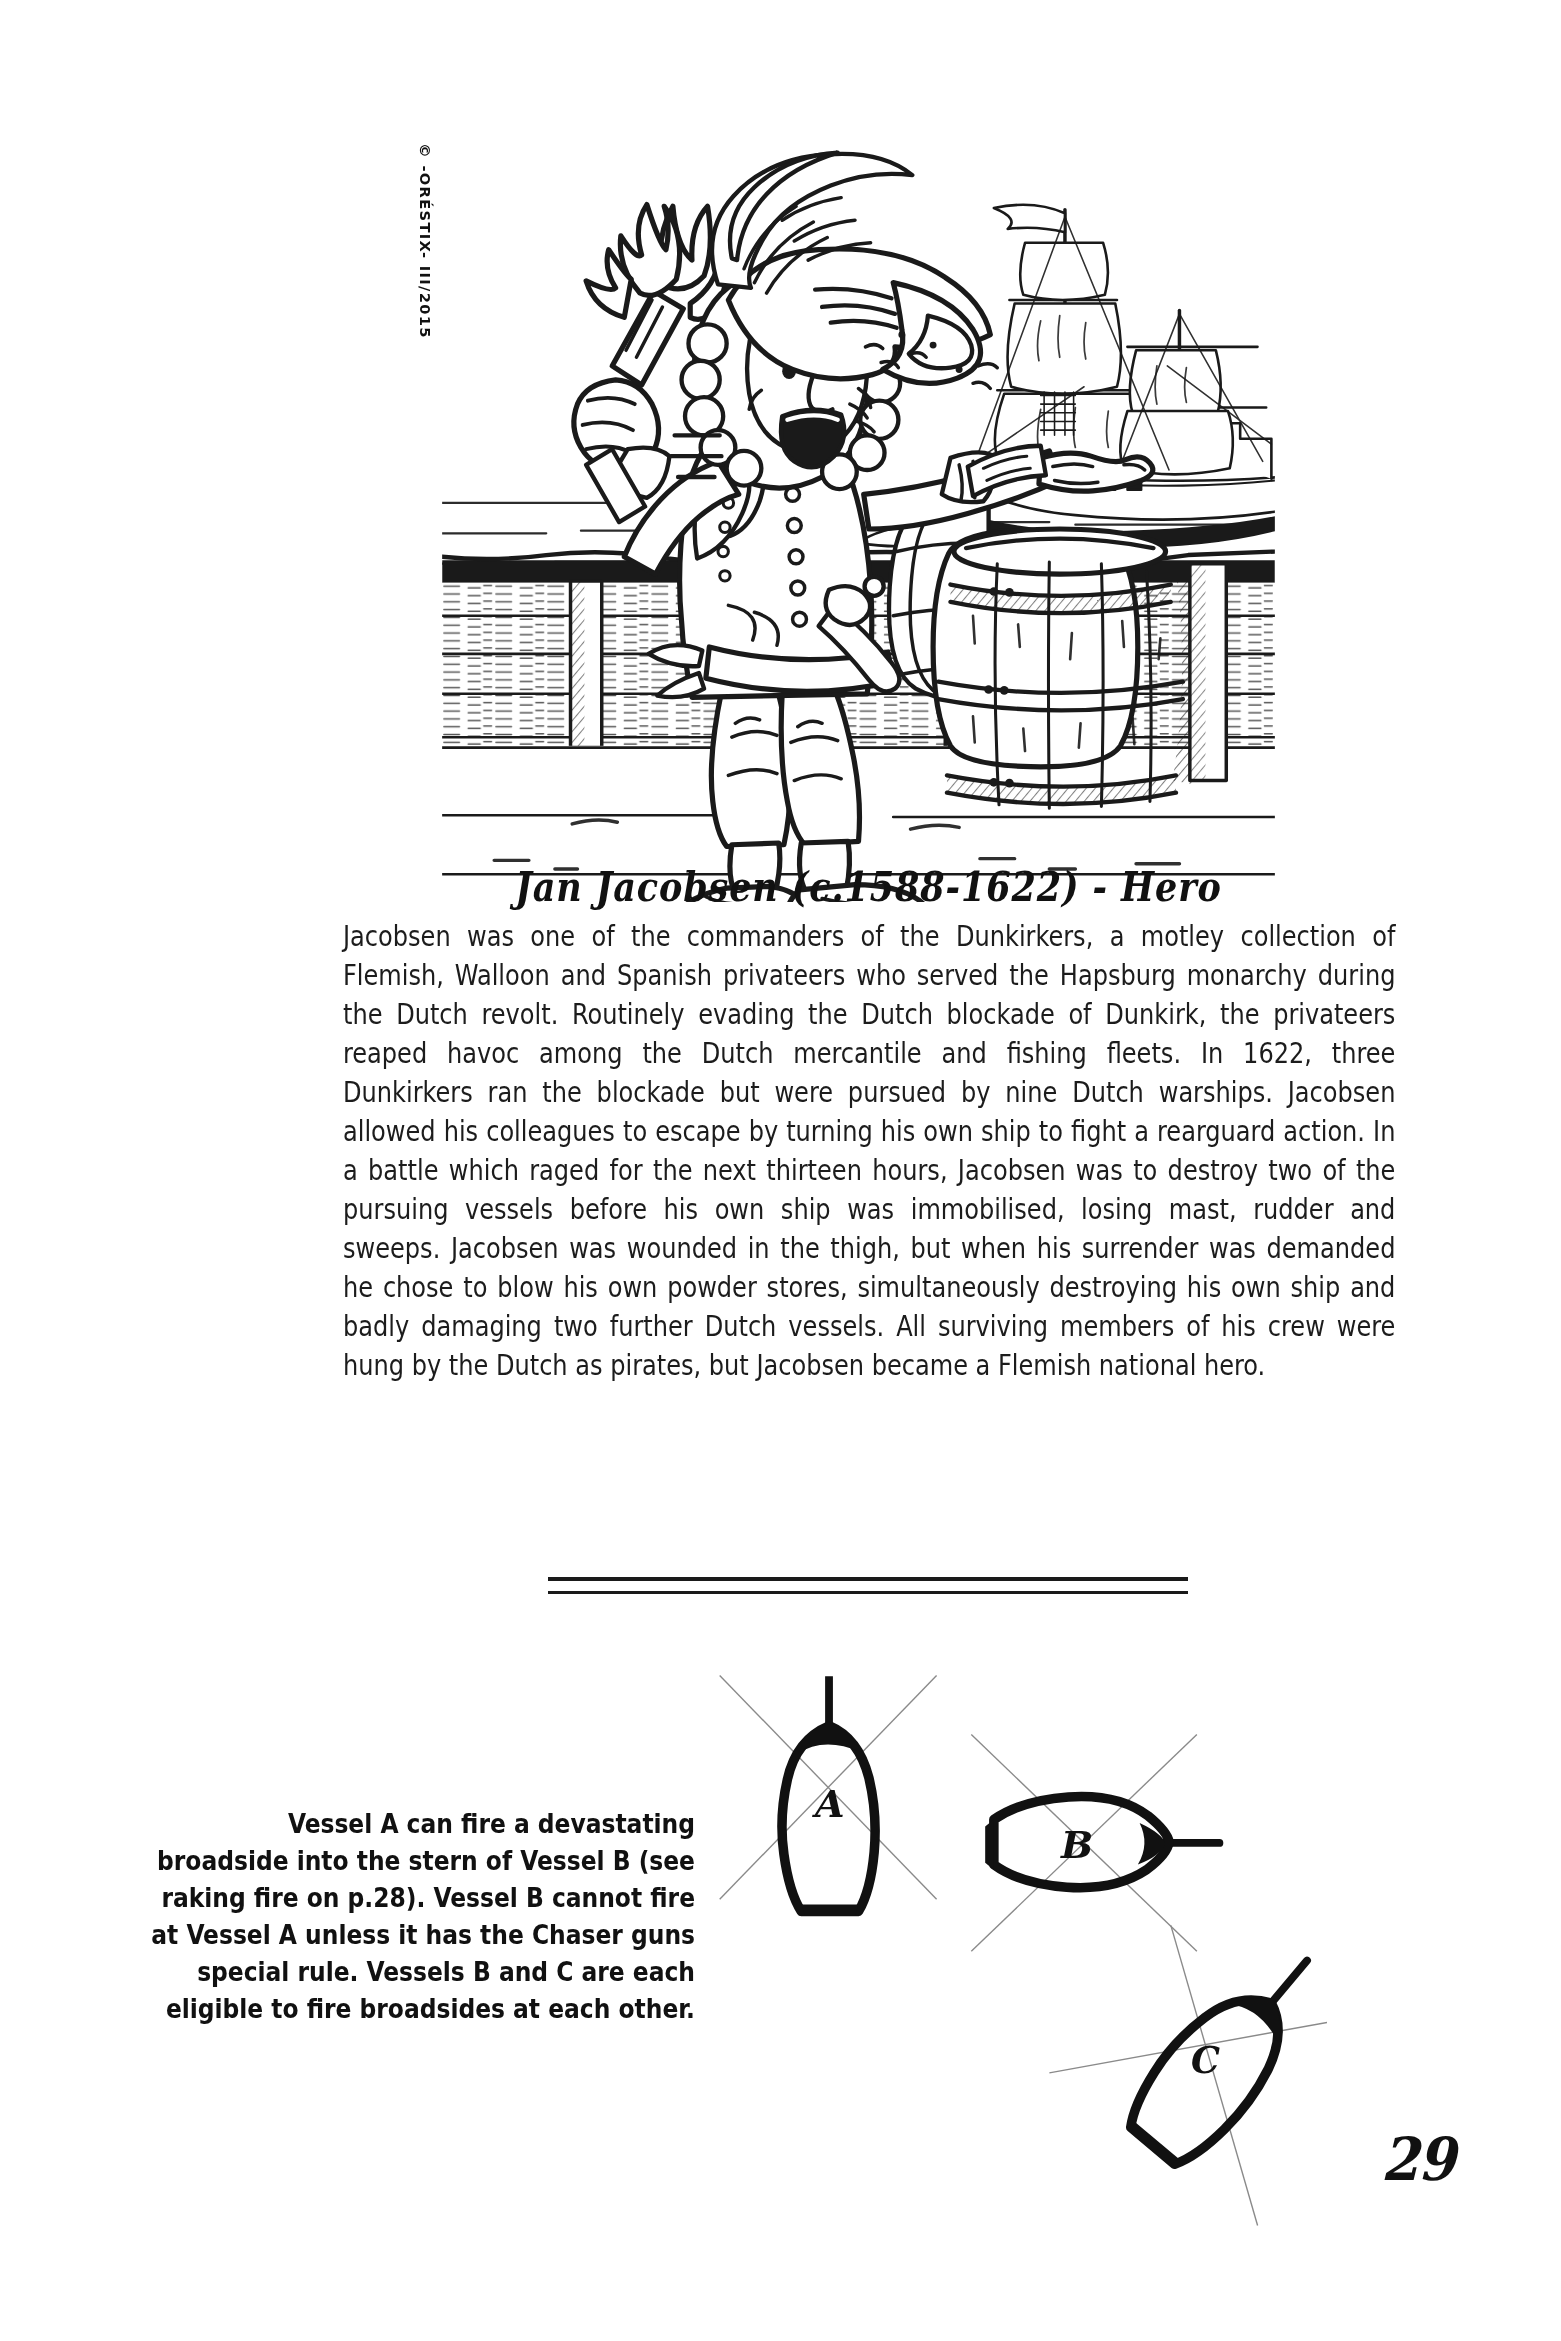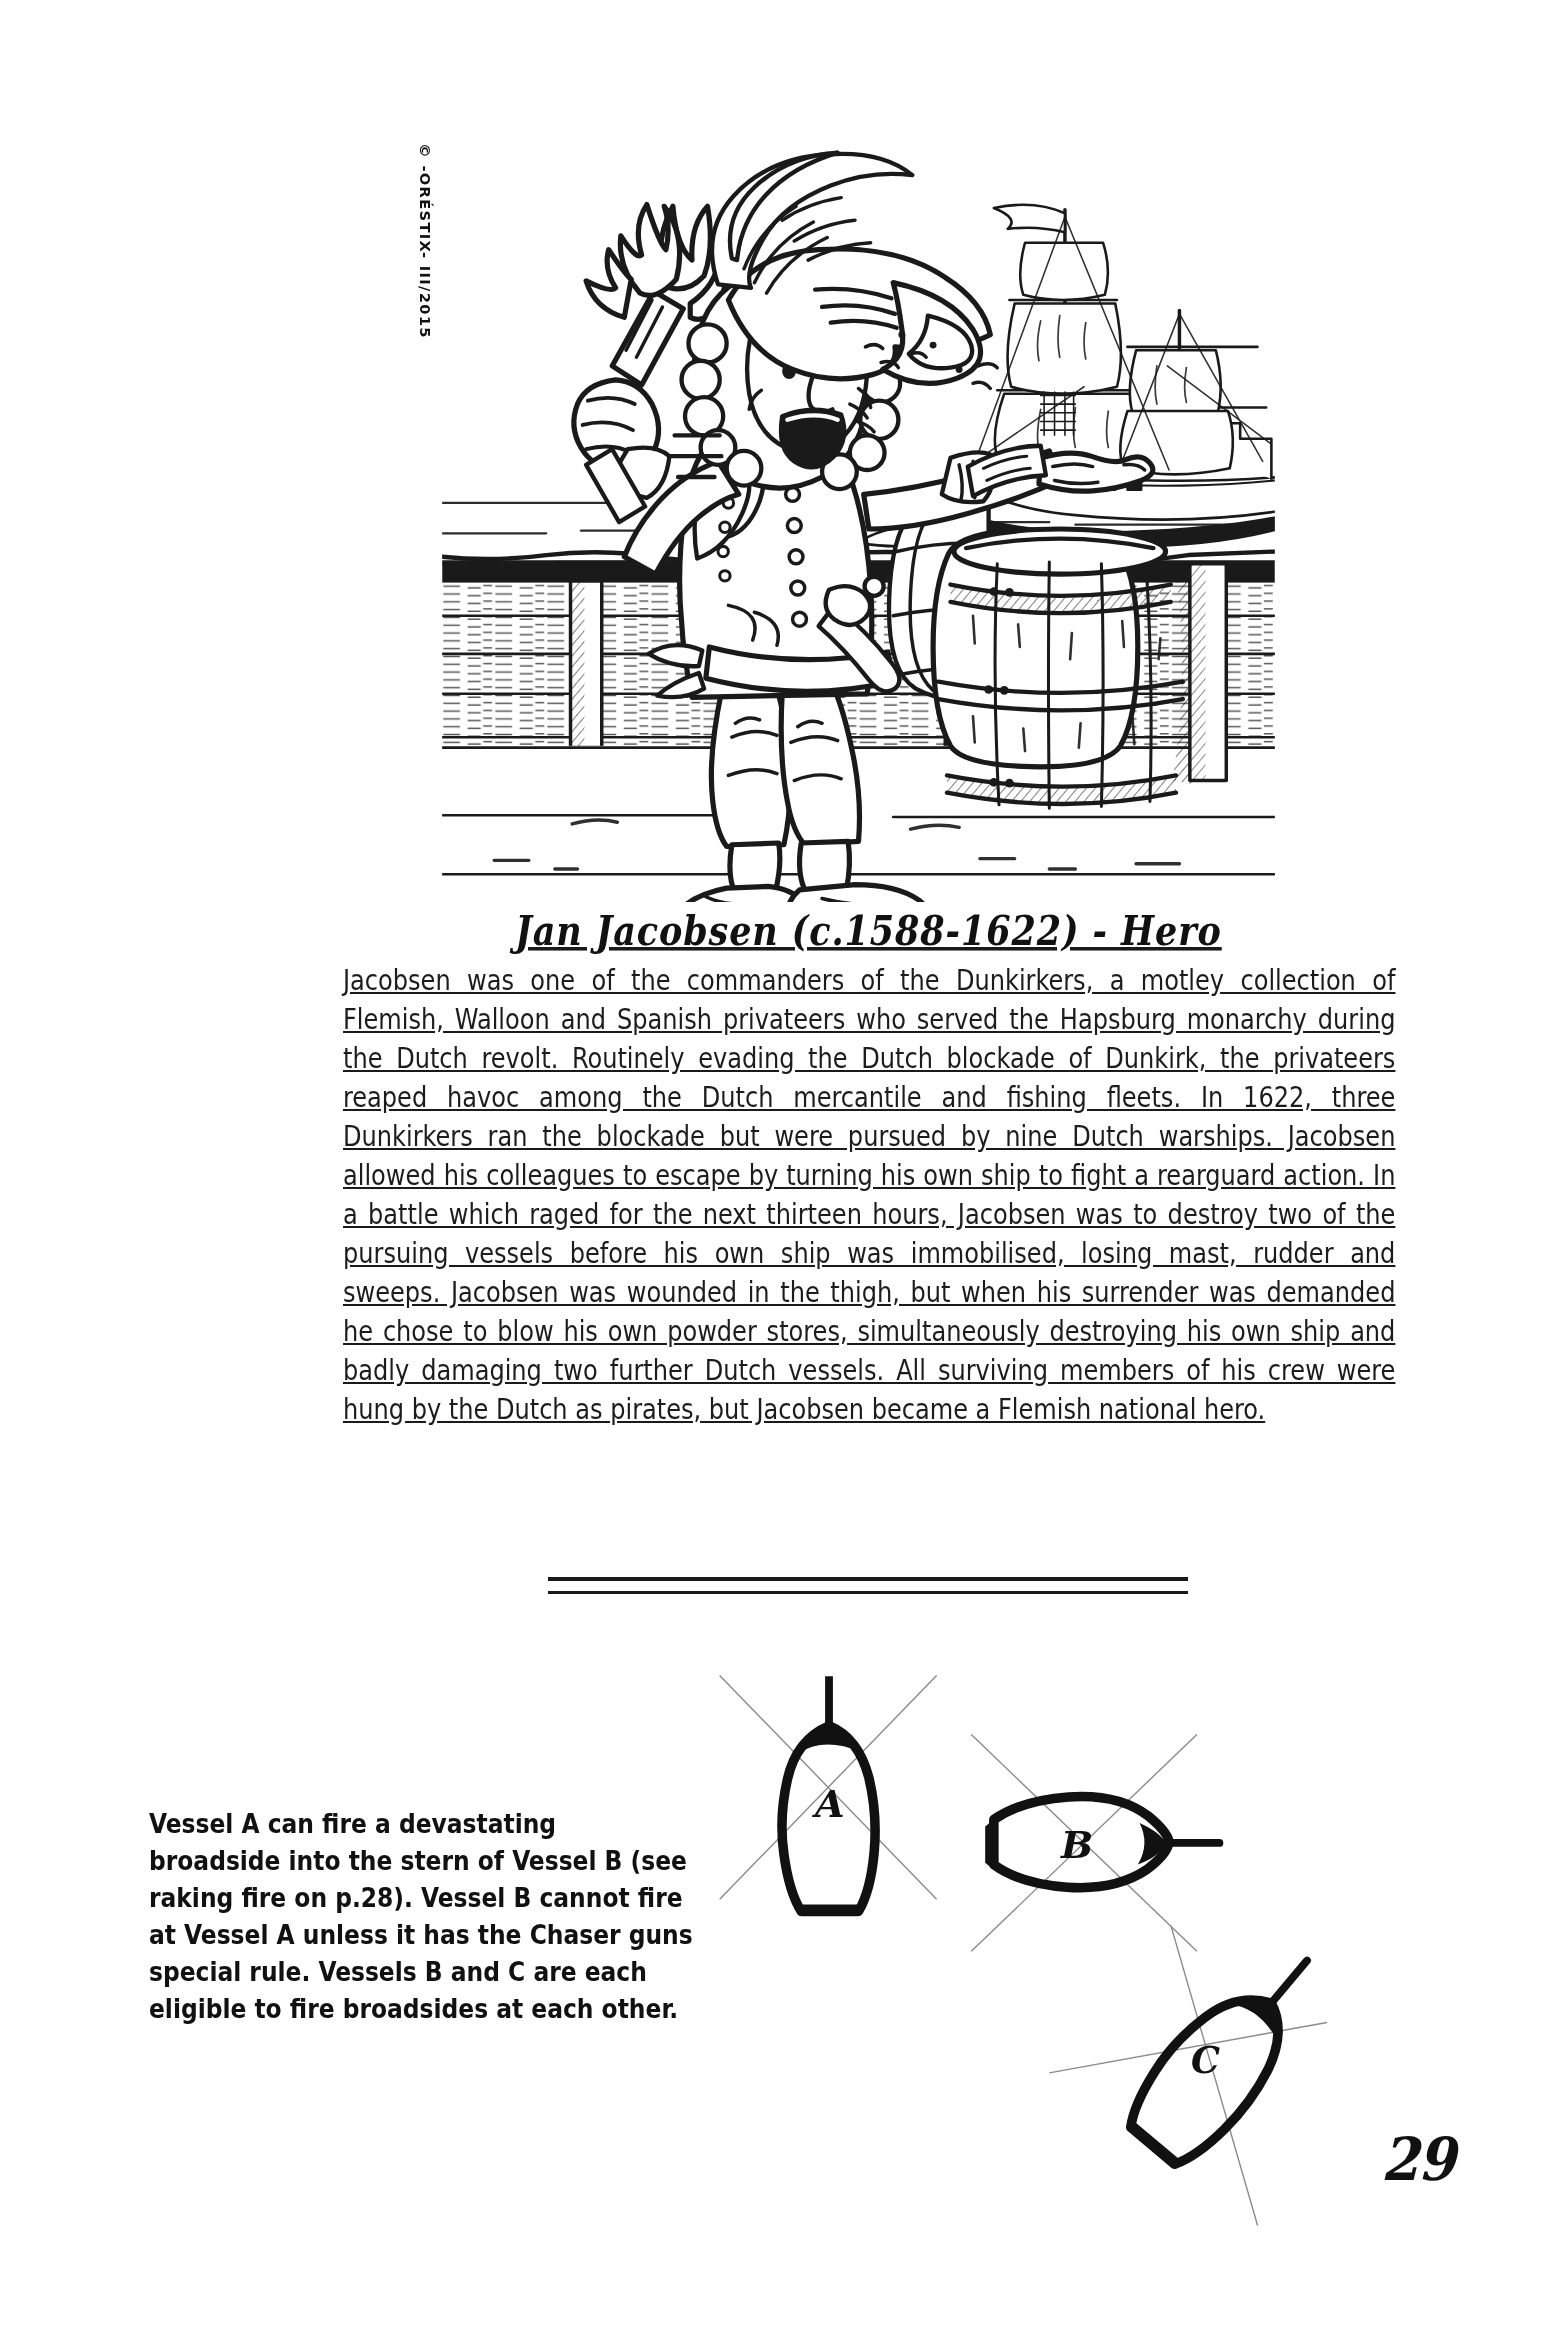--- a/index.html
+++ b/index.html
@@ -39,23 +39,22 @@
     font-weight: 700;
     letter-spacing: 1.3px;
     color: #111;
     white-space: nowrap;
   }
 
   
   #article {
     position: absolute;
     left: 343px;
-    top: 915px;
+    top: 871px;
     width: 1051px;
-    text-decoration: underline;
   }
   #article-title {
     text-align: center;
     font-family: "DejaVu Serif", serif;
     font-style: italic;
     font-weight: 700;
     font-size: 35px;
     letter-spacing: 0.9px;
     color: #111;
     margin: 0 0 7px 0;
@@ -95,20 +94,21 @@
   #rules-caption {
     position: absolute;
     left: 149px;
     top: 1806px;
     width: 546px;
     font-family: "DejaVu Sans Condensed", "Liberation Sans Narrow", "Liberation Sans", sans-serif;
     font-weight: 700;
     font-size: 26px;
     line-height: 37px;
     color: #111;
+    text-align: right;
   }
 
   
   #vessel-diagram {
     position: absolute;
     left: 685px;
     top: 1639px;
     width: 642px;
     height: 590px;
   }

